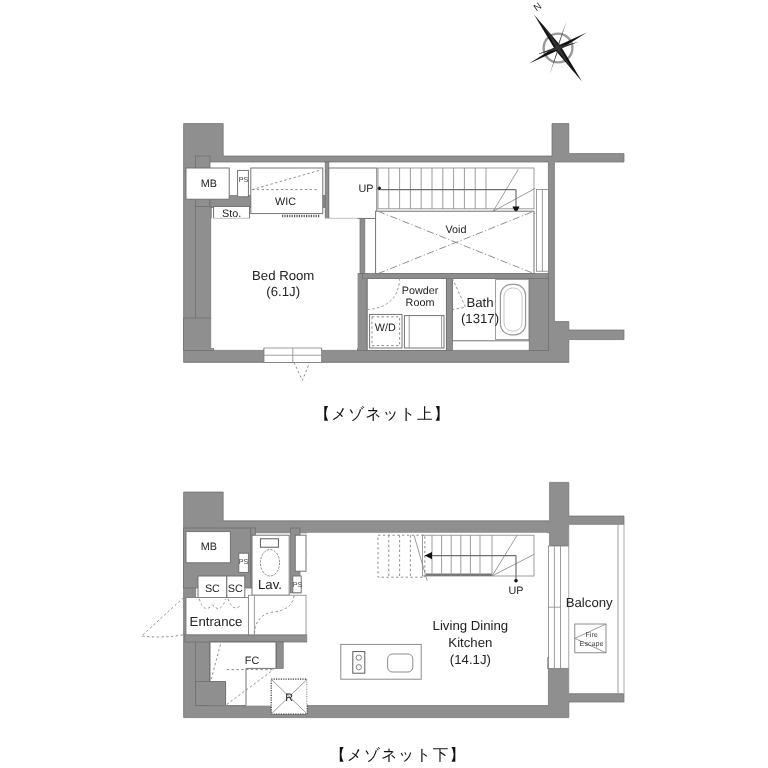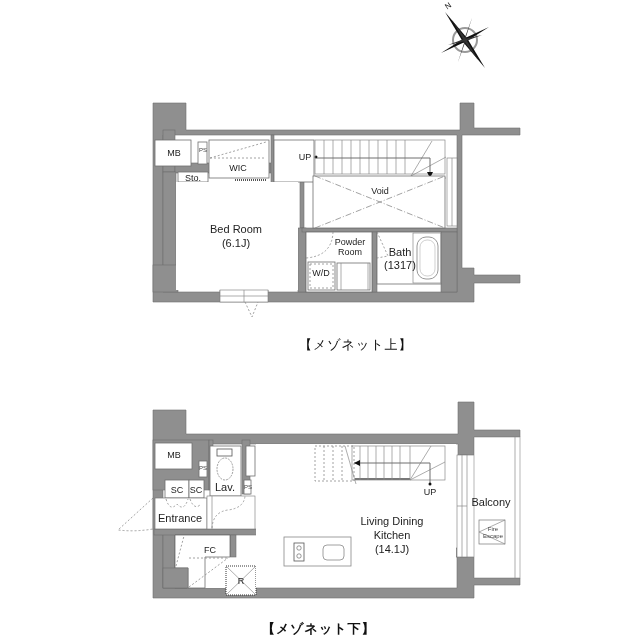--- a/index.html
+++ b/index.html
@@ -240,14 +240,14 @@
     <g>
       <rect x="479" y="520" width="26" height="24" fill="#fff" stroke="#777" stroke-width="0.7"></rect>
       <line class="thin" x1="479" y1="532" x2="505" y2="520"></line>
       <line class="thin" x1="479" y1="532" x2="505" y2="544"></line>
       <text class="lbl-xs" x="493" y="531">Fire</text>
       <text class="lbl-xs" x="493" y="538">Escape</text>
     </g>
   </g>
 </svg>
 
-<div class="caption" style="left:262px; top:336px;margin-left:37px;">【メゾネット上】</div>
-<div class="caption" style="left:262px; top:620px;font-weight:bold;">【メゾネット下】</div>
+<div class="caption" style="left:262px; top:336px;">【メゾネット上】</div>
+<div class="caption" style="left:275px; top:620px;">【メゾネット下】</div>
 
 </body></html>

